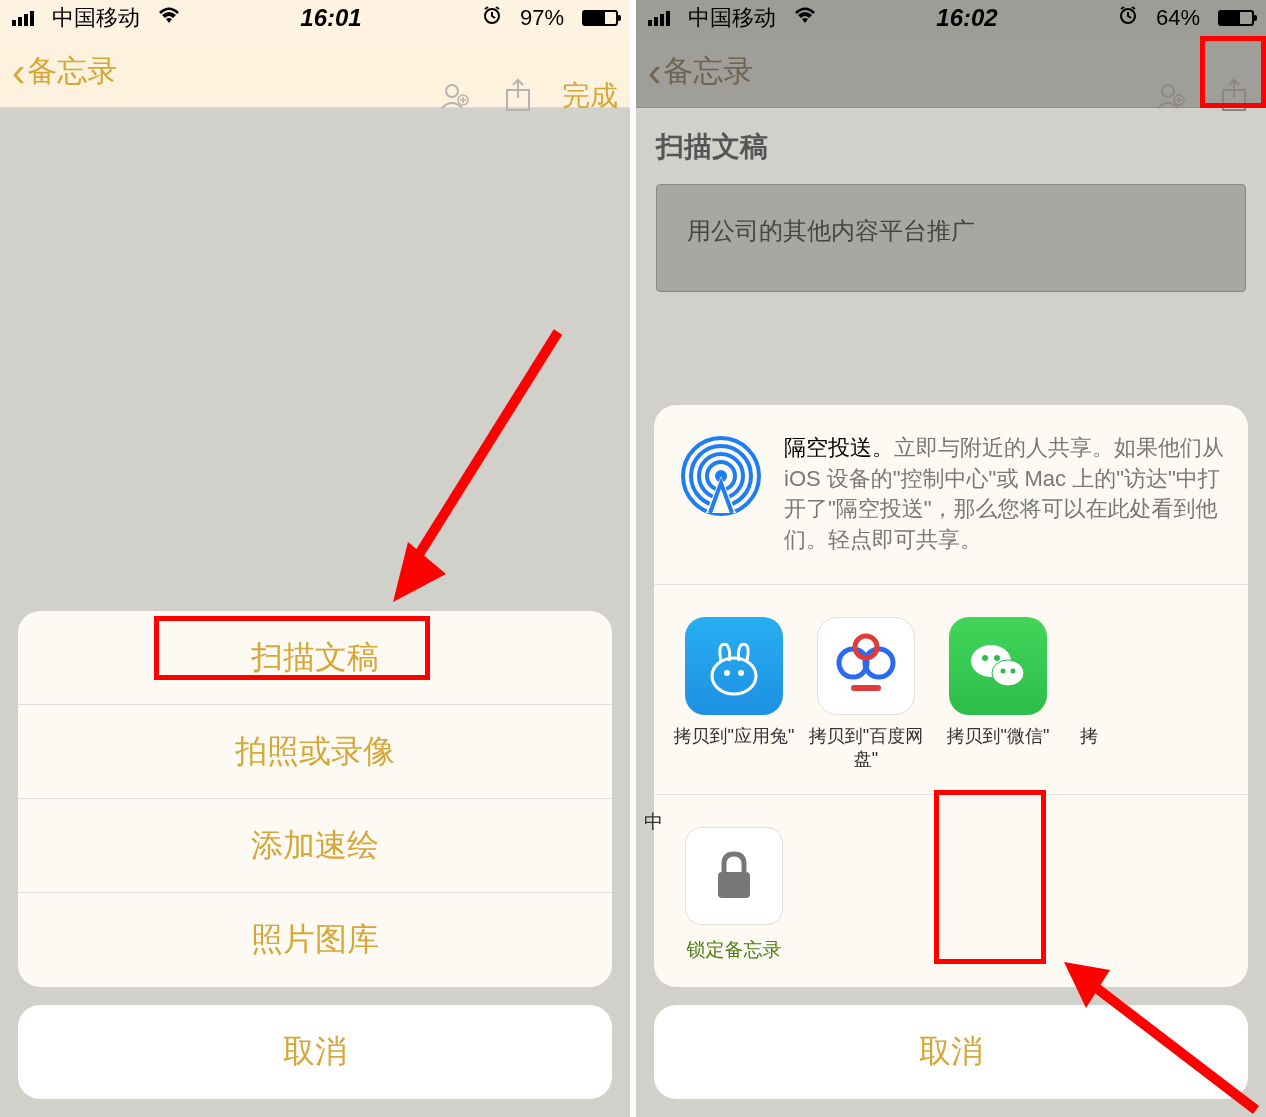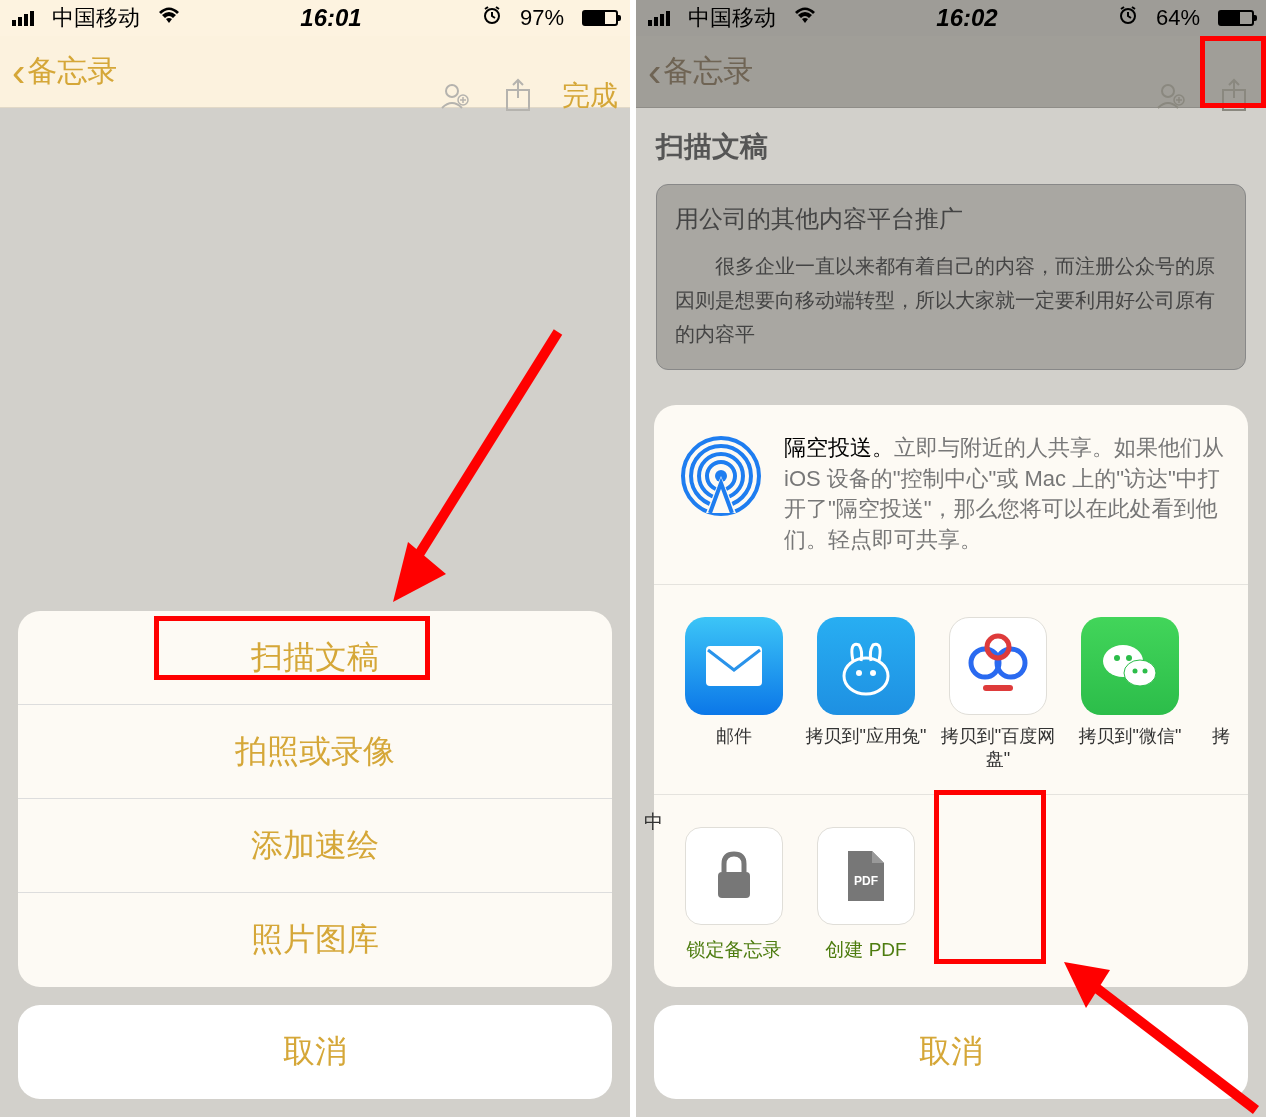--- a/index.html
+++ b/index.html
@@ -62,22 +62,22 @@
     .chevron-left { font-size: 40px; line-height: 1; margin-right: -2px; }
     
     .note-content {
       padding: 20px;
     }
     .note-title { font-size: 28px; font-weight: 600; color: #333; margin-bottom: 18px; }
     .phone.dimmed .note-title { color: #555; }
     .note-frame {
       background: #f8f6f2;
       border: 1px solid #aaa;
-      border-radius: 12px;
-      padding: 18px;
+      border-radius: 4px;
+      padding: 30px;
     }
     .phone.dimmed .note-frame { background: #a9a7a2; border-color: #888; }
     .note-heading { font-size: 24px; font-weight: 500; margin-bottom: 14px; color: #333; }
     .note-body { font-size: 20px; line-height: 1.7; text-indent: 2em; color: #333; }
     .phone.dimmed .note-heading, .phone.dimmed .note-body { color: #444; }
     
     .action-sheet {
       position: absolute;
       bottom: 0;
       left: 0;
@@ -337,21 +337,20 @@
             <path d="M15 2 V20 M10 7 L15 2 L20 7" fill="none" stroke="#8a887f" stroke-width="2"></path>
           </svg>
       </div>
     </div>
   </div>
 
   <div class="note-content">
     <div class="note-title">扫描文稿</div>
     <div class="note-frame">
       <div class="note-heading">用公司的其他内容平台推广</div>
-      <div class="note-body">很多企业一直以来都有着自己的内容，而注册公众号的原因则是想要向移动端转型，所以大家就一定要利用好公司原有的内容平</div>
     </div>
   </div>
 
   <div class="share-sheet">
     <div class="share-panel">
       <div class="airdrop-row">
         <div class="airdrop-icon">
           <svg width="82" height="82" viewBox="0 0 82 82">
             <circle cx="41" cy="41" r="38" fill="none" stroke="#1e7df0" stroke-width="4"></circle>
             <circle cx="41" cy="41" r="30" fill="none" stroke="#1e7df0" stroke-width="4"></circle>
@@ -362,29 +361,20 @@
             <path d="M30 78 L41 48 L52 78" fill="none" stroke="#1e7df0" stroke-width="4"></path>
           </svg>
         </div>
         <div class="airdrop-text">
           <span class="airdrop-title-inline">隔空投送。</span><span>立即与附近的人共享。如果他们从 iOS 设备的"控制中心"或 Mac 上的"访达"中打开了"隔空投送"，那么您将可以在此处看到他们。轻点即可共享。</span>
         </div>
       </div>
 
       <div class="app-row">
         <div class="app-item">
-          <div class="app-icon bg-mail">
-            <svg width="60" height="44" viewBox="0 0 60 44">
-                <rect x="2" y="2" width="56" height="40" rx="4" fill="#fff"></rect>
-                <path d="M4 6 L30 26 L56 6" fill="none" stroke="#2a93ea" stroke-width="3"></path>
-              </svg>
-          </div>
-          <div class="app-label">邮件</div>
-        </div>
-        <div class="app-item">
           <div class="app-icon bg-tutu">
             <svg width="70" height="70" viewBox="0 0 70 70">
                 <ellipse cx="35" cy="45" rx="22" ry="18" fill="none" stroke="#fff" stroke-width="3"></ellipse>
                 <path d="M22 30 Q18 10 28 14 Q32 20 30 30 M48 30 Q52 10 42 14 Q38 20 40 30" fill="none" stroke="#fff" stroke-width="3"></path>
                 <circle cx="28" cy="42" r="3" fill="#fff"></circle>
                 <circle cx="42" cy="42" r="3" fill="#fff"></circle>
               </svg>
           </div>
           <div class="app-label">拷贝到"应用兔"</div>
         </div>
@@ -421,30 +411,20 @@
       <div class="action-row">
         <div class="action-item">
           <div class="action-icon-box">
             <svg width="44" height="52" viewBox="0 0 44 52">
                 <rect x="6" y="22" width="32" height="26" rx="4" fill="#777"></rect>
                 <path d="M12 22 V14 Q12 4 22 4 Q32 4 32 14 V22" fill="none" stroke="#777" stroke-width="5"></path>
               </svg>
           </div>
           <div class="action-label">锁定备忘录</div>
         </div>
-        <div class="action-item">
-          <div class="action-icon-box">
-            <svg width="44" height="54" viewBox="0 0 44 54">
-                <path d="M4 2 H28 L40 14 V52 H4 Z" fill="#777"></path>
-                <path d="M28 2 V14 H40" fill="#999"></path>
-                <text x="22" y="36" text-anchor="middle" fill="#fff" font-size="12" font-weight="bold" font-family="sans-serif">PDF</text>
-              </svg>
-          </div>
-          <div class="action-label">创建 PDF</div>
-        </div>
       </div>
     </div>
     <span class="cut-text">中</span>
     <div class="cancel-btn">取消</div>
   </div>
 
   <div class="red-box" style="right:0; top:36px; width:66px; height:72px;"></div>
 
   <div class="red-box" style="left:298px; top:790px; width:112px; height:174px;"></div>
 

